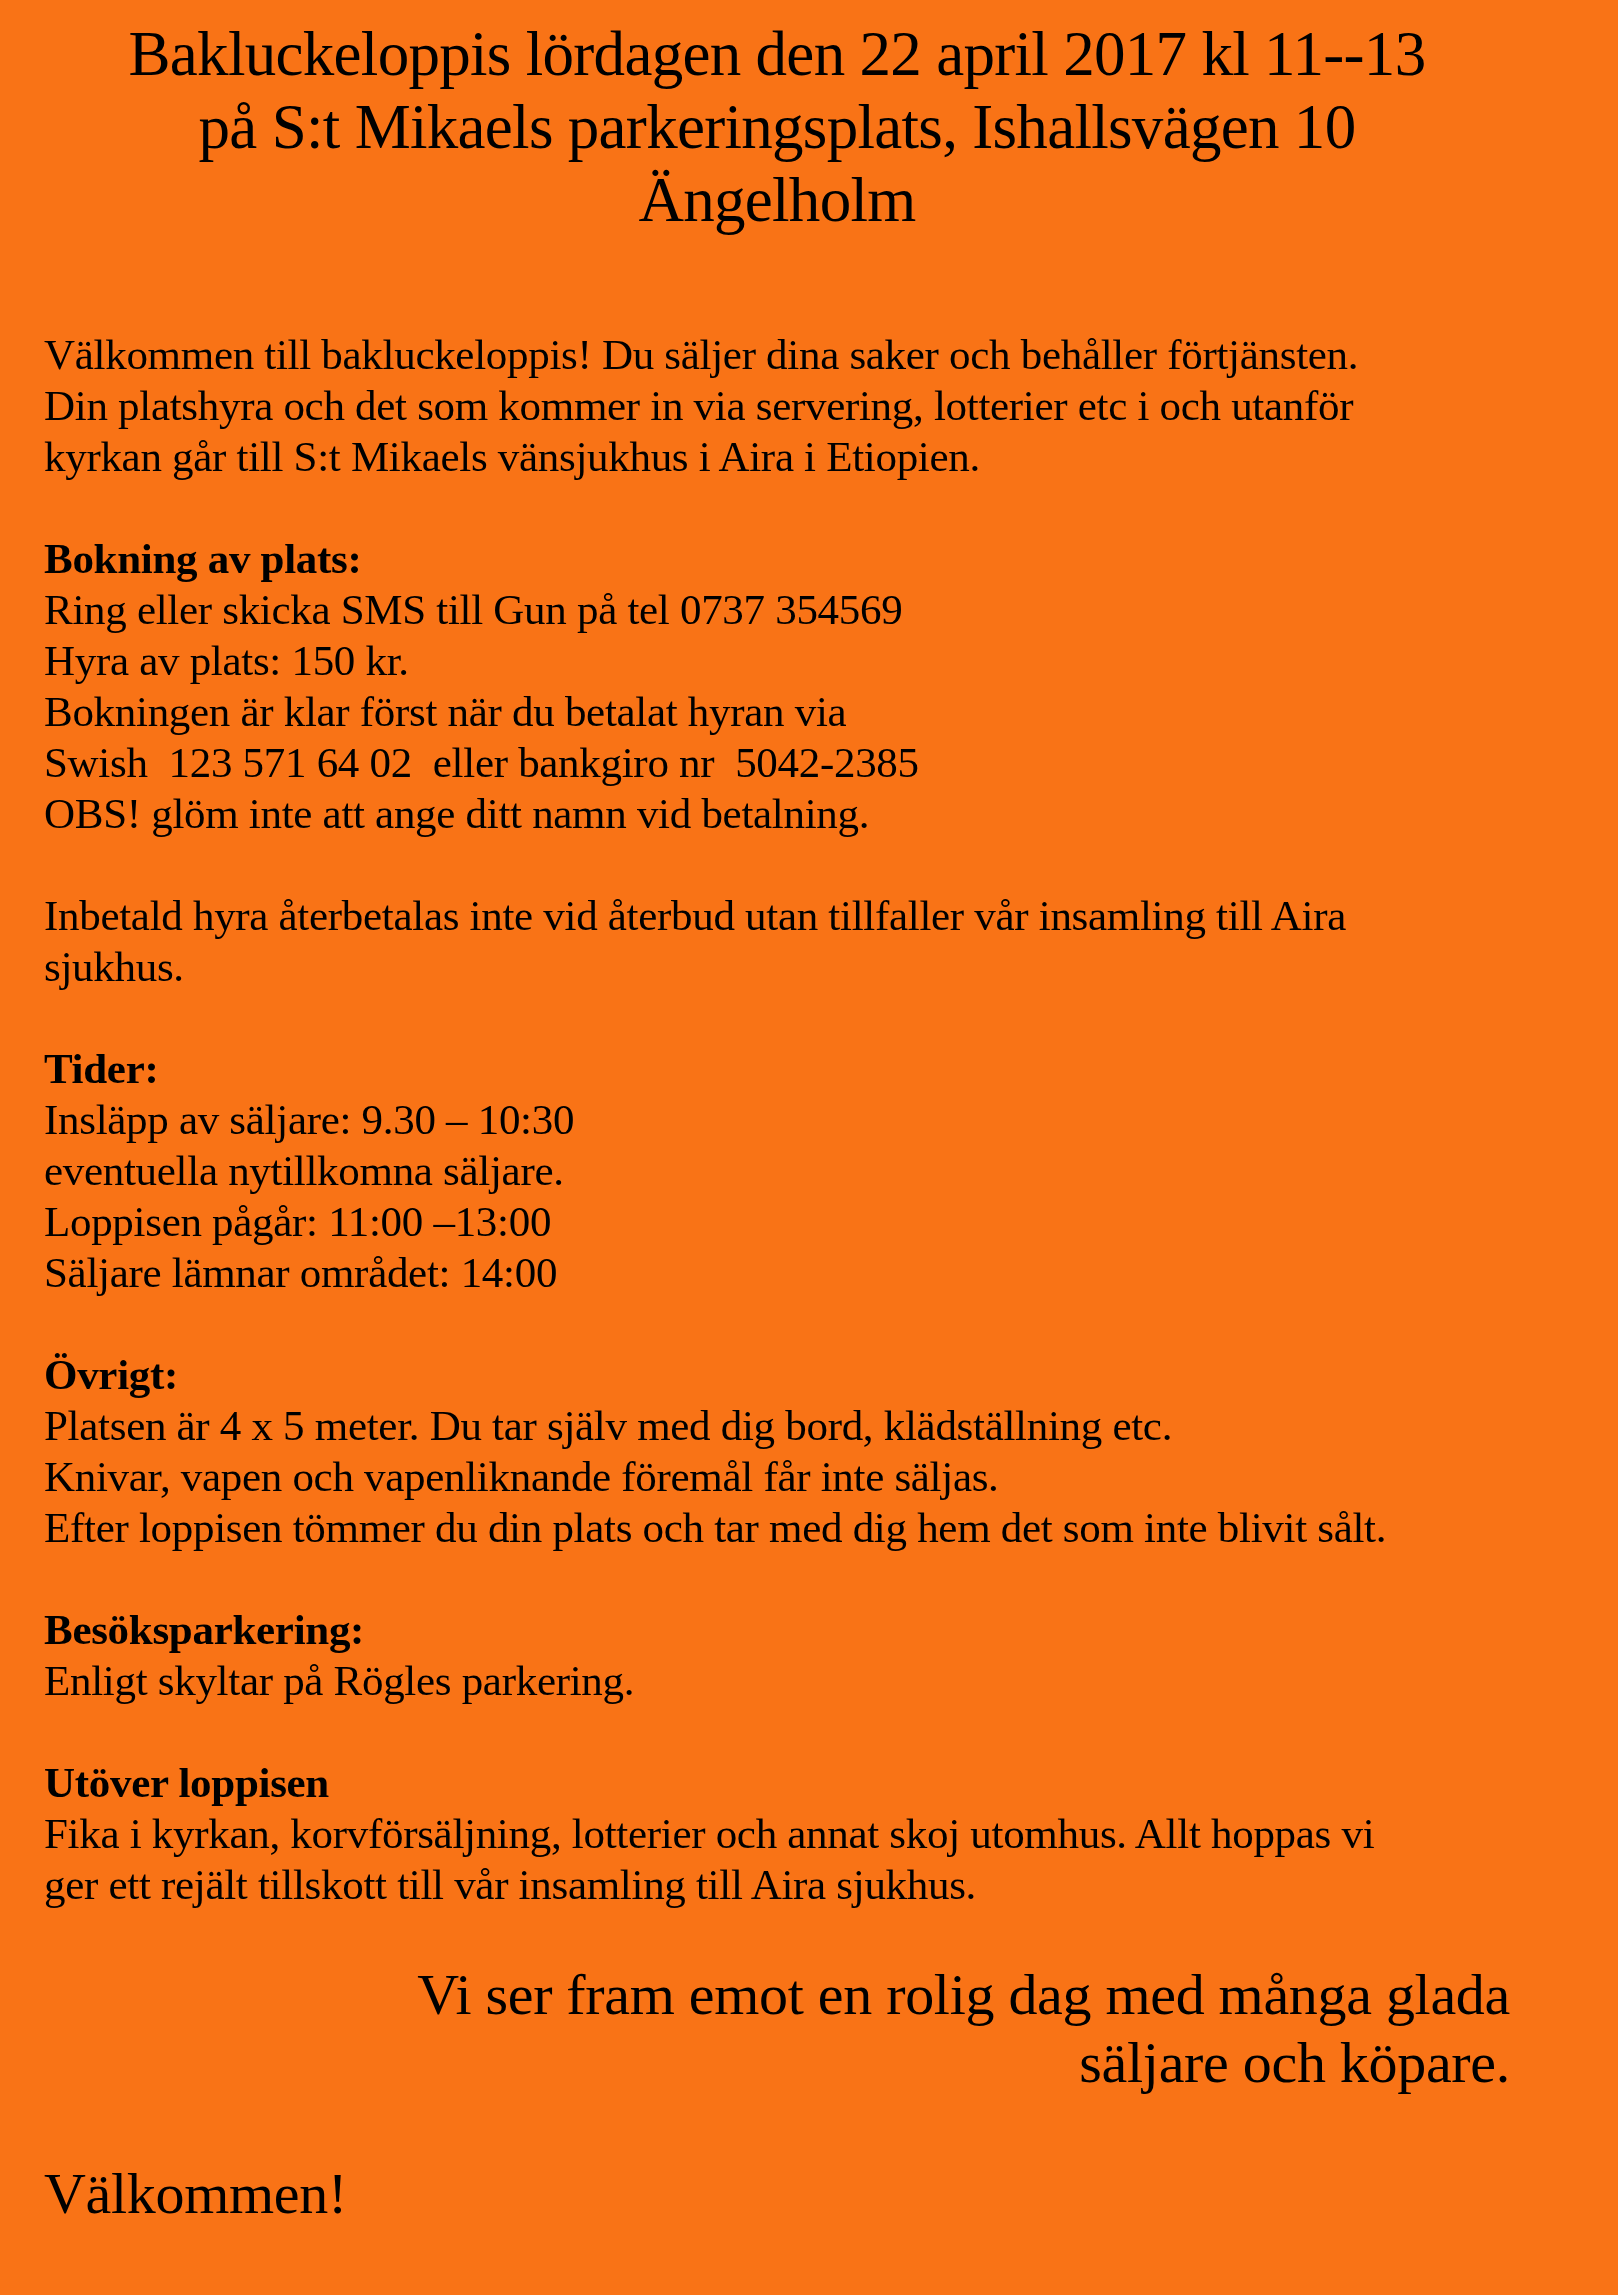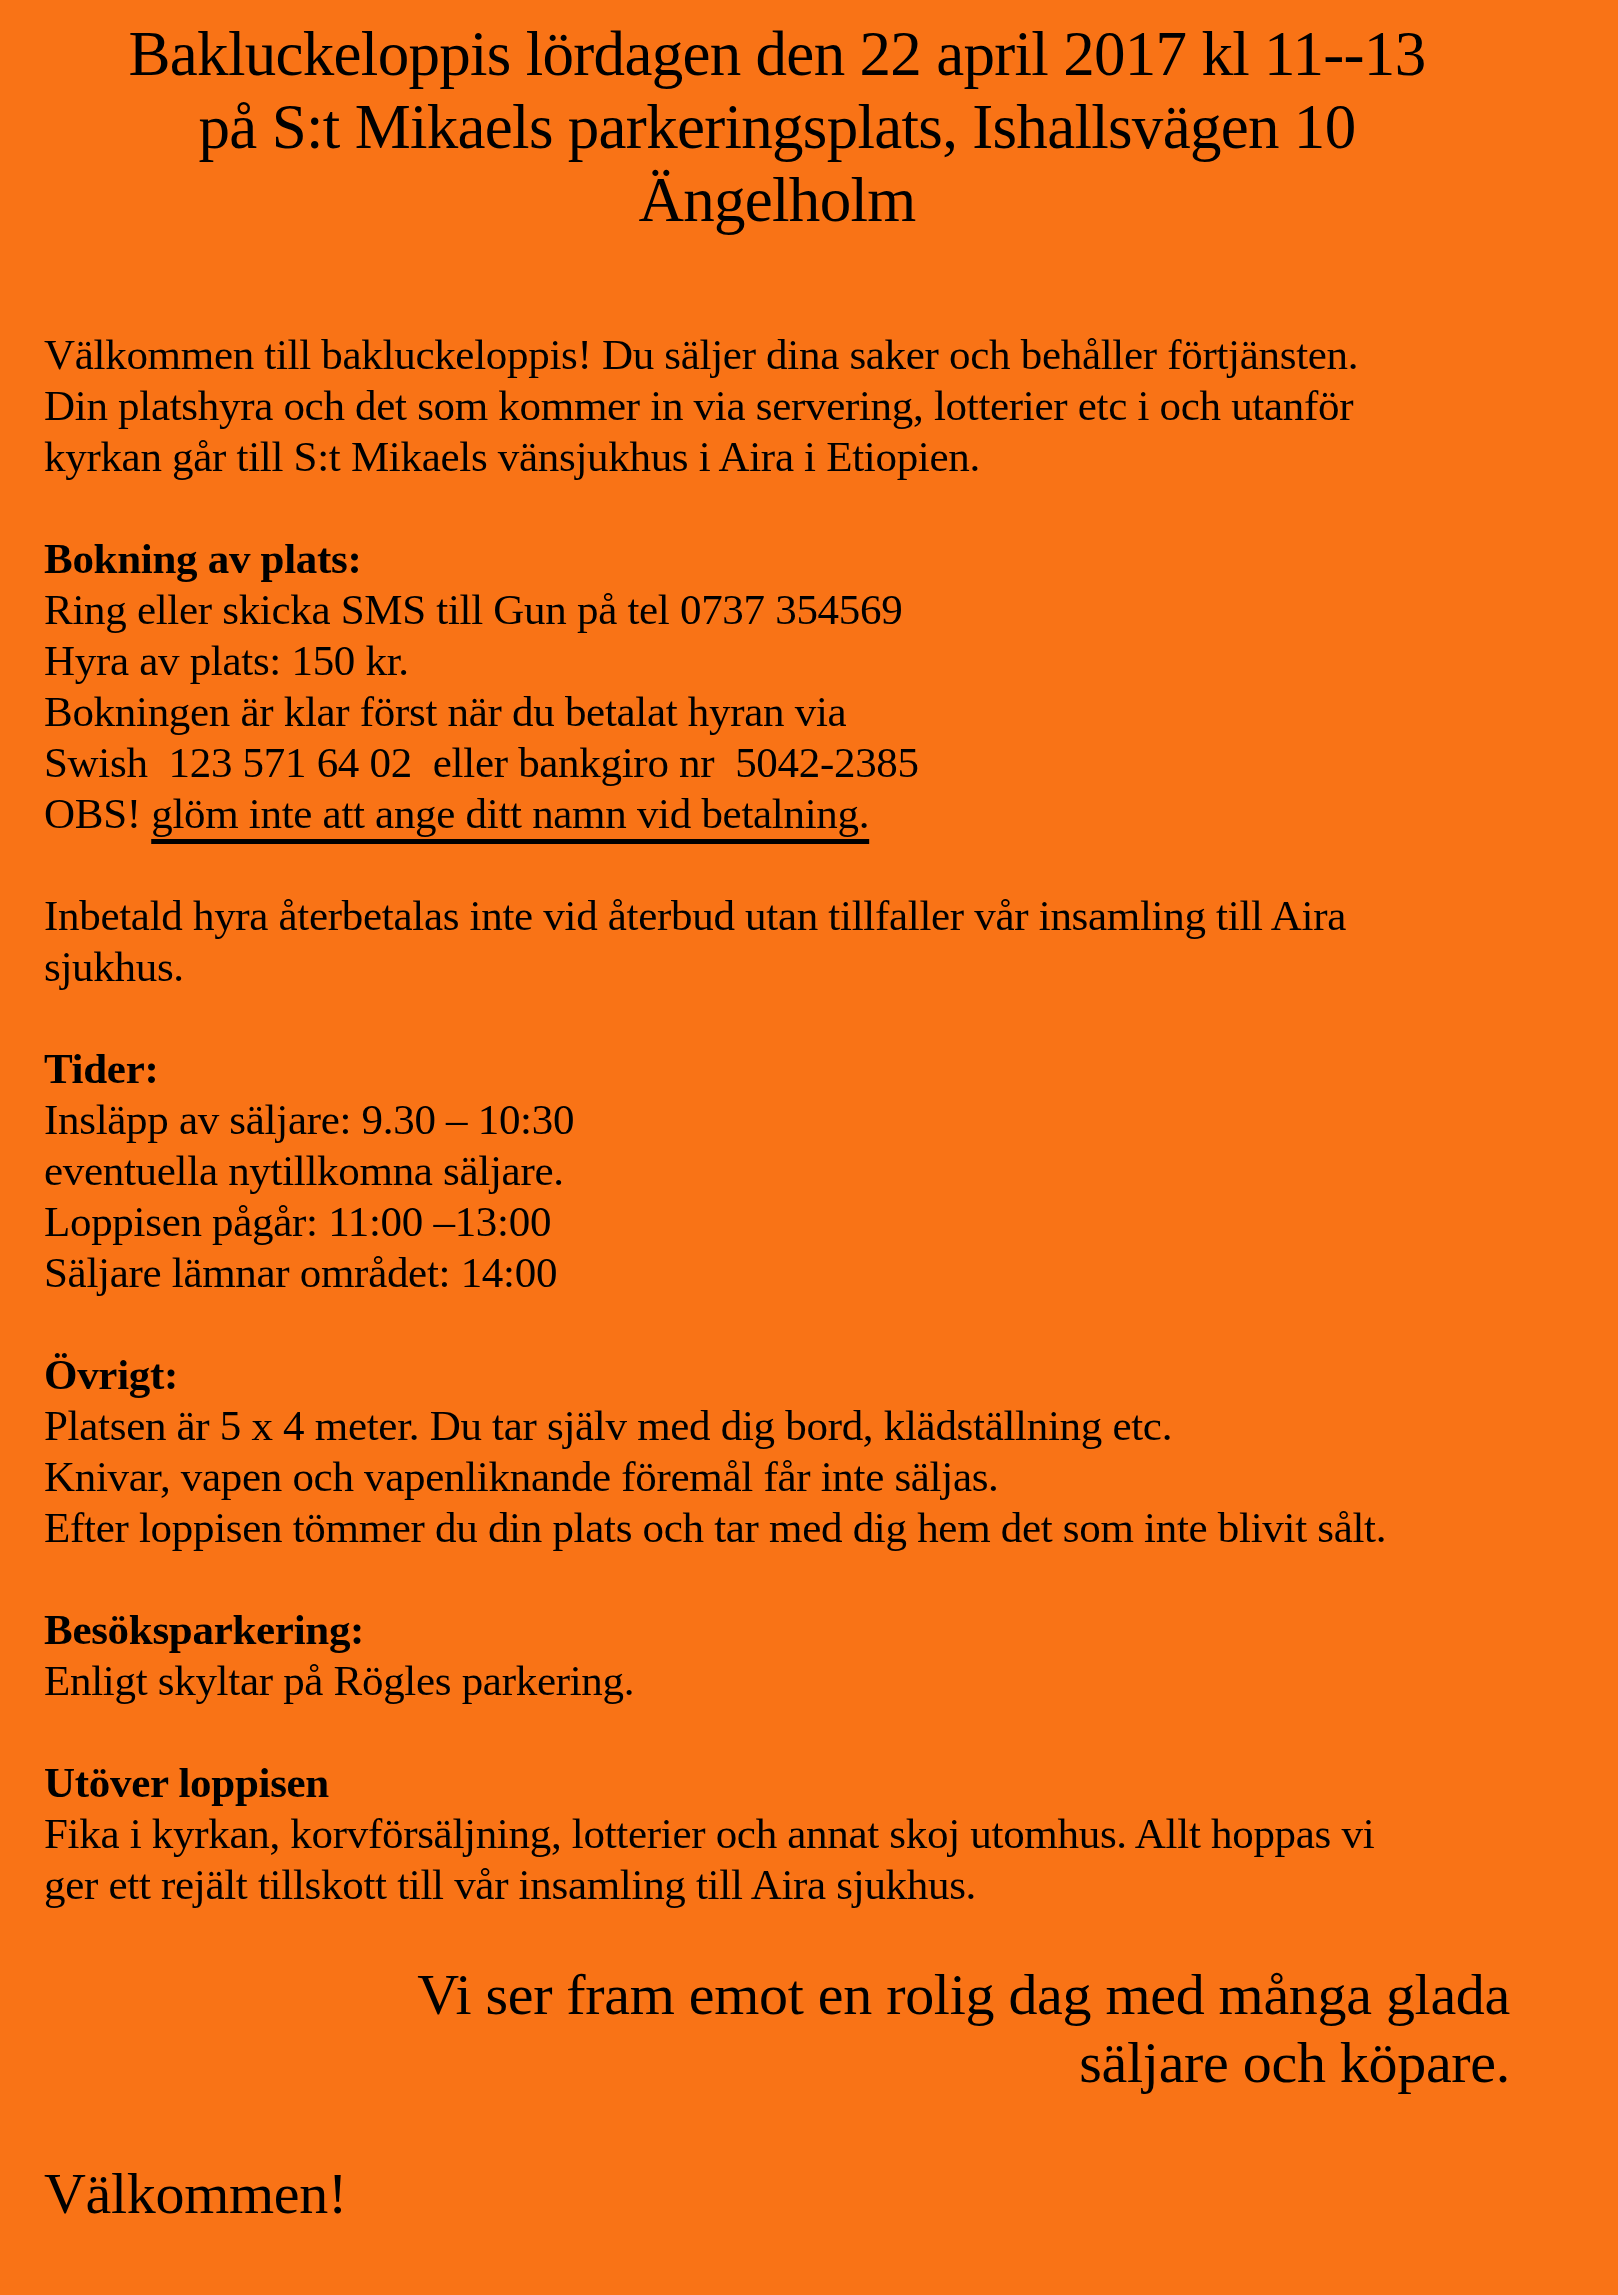--- a/index.html
+++ b/index.html
@@ -37,21 +37,20 @@
   .line {
     font-size: 43px;
     line-height: 51px;
     white-space: pre;
     letter-spacing: -0.3px;
   }
   .heading {
     font-weight: bold;
   }
   .obs-underline {
-    text-decoration: underline;
     text-decoration-thickness: 4.6px;
     text-underline-offset: 10.5px;
   }
   .closing {
     margin: 0 0 63px 0;
     text-align: center;
   }
   .closing .line,
   .welcome {
     font-size: 58px;
@@ -98,21 +97,21 @@
   <section class="block">
     <div class="line heading">Tider:</div>
     <div class="line">Insläpp av säljare: 9.30 – 10:30</div>
     <div class="line">eventuella nytillkomna säljare.</div>
     <div class="line">Loppisen pågår: 11:00 –13:00</div>
     <div class="line">Säljare lämnar området: 14:00</div>
   </section>
 
   <section class="block">
     <div class="line heading">Övrigt:</div>
-    <div class="line">Platsen är 5 x 4 meter. Du tar själv med dig bord, klädställning etc.</div>
+    <div class="line">Platsen är 4 x 5 meter. Du tar själv med dig bord, klädställning etc.</div>
     <div class="line">Knivar, vapen och vapenliknande föremål får inte säljas.</div>
     <div class="line">Efter loppisen tömmer du din plats och tar med dig hem det som inte blivit sålt.</div>
   </section>
 
   <section class="block">
     <div class="line heading">Besöksparkering:</div>
     <div class="line">Enligt skyltar på Rögles parkering.</div>
   </section>
 
   <section class="block">

